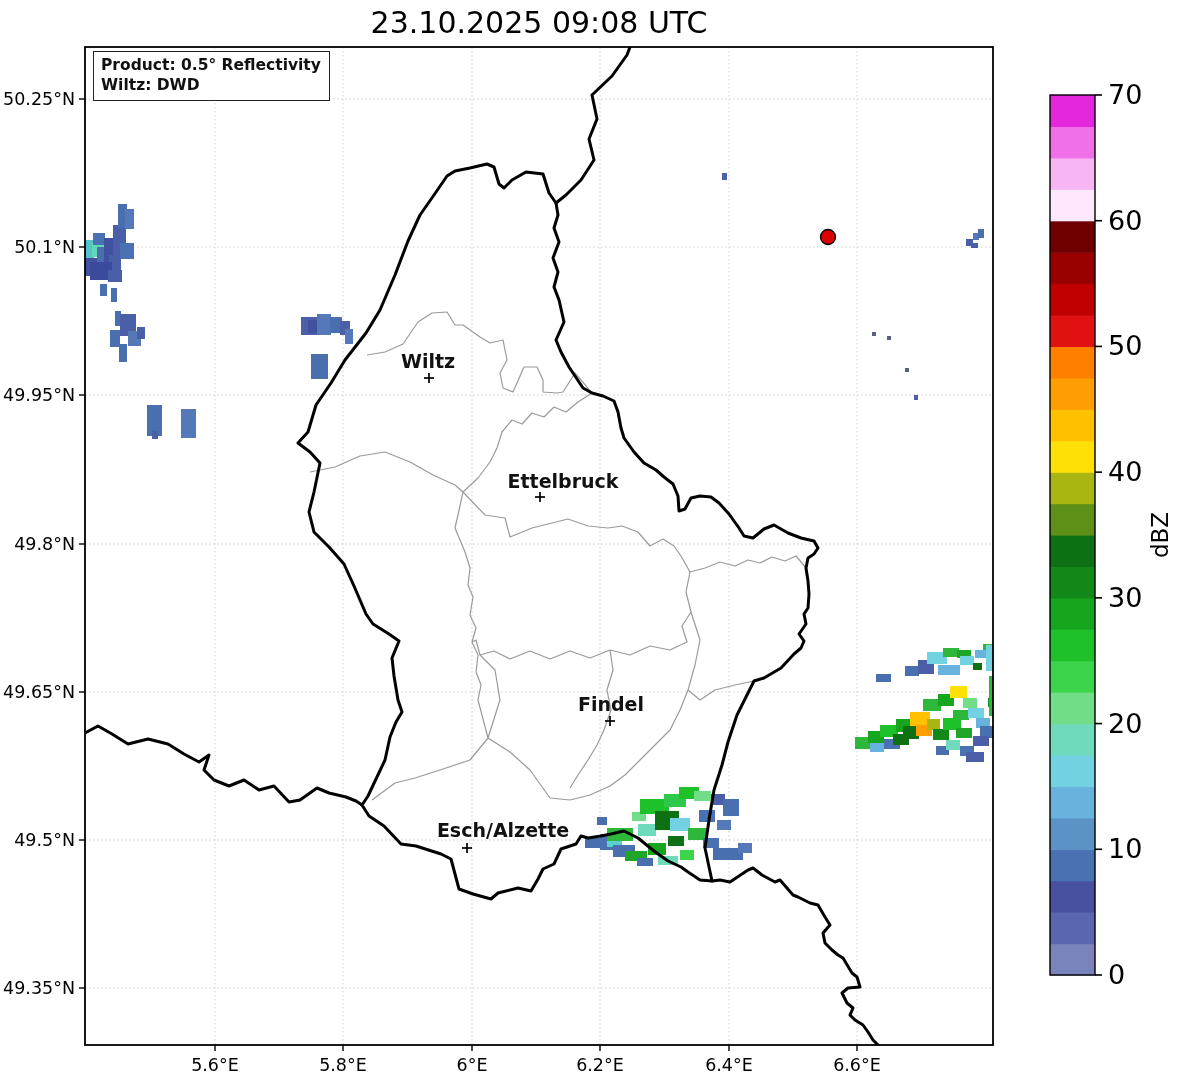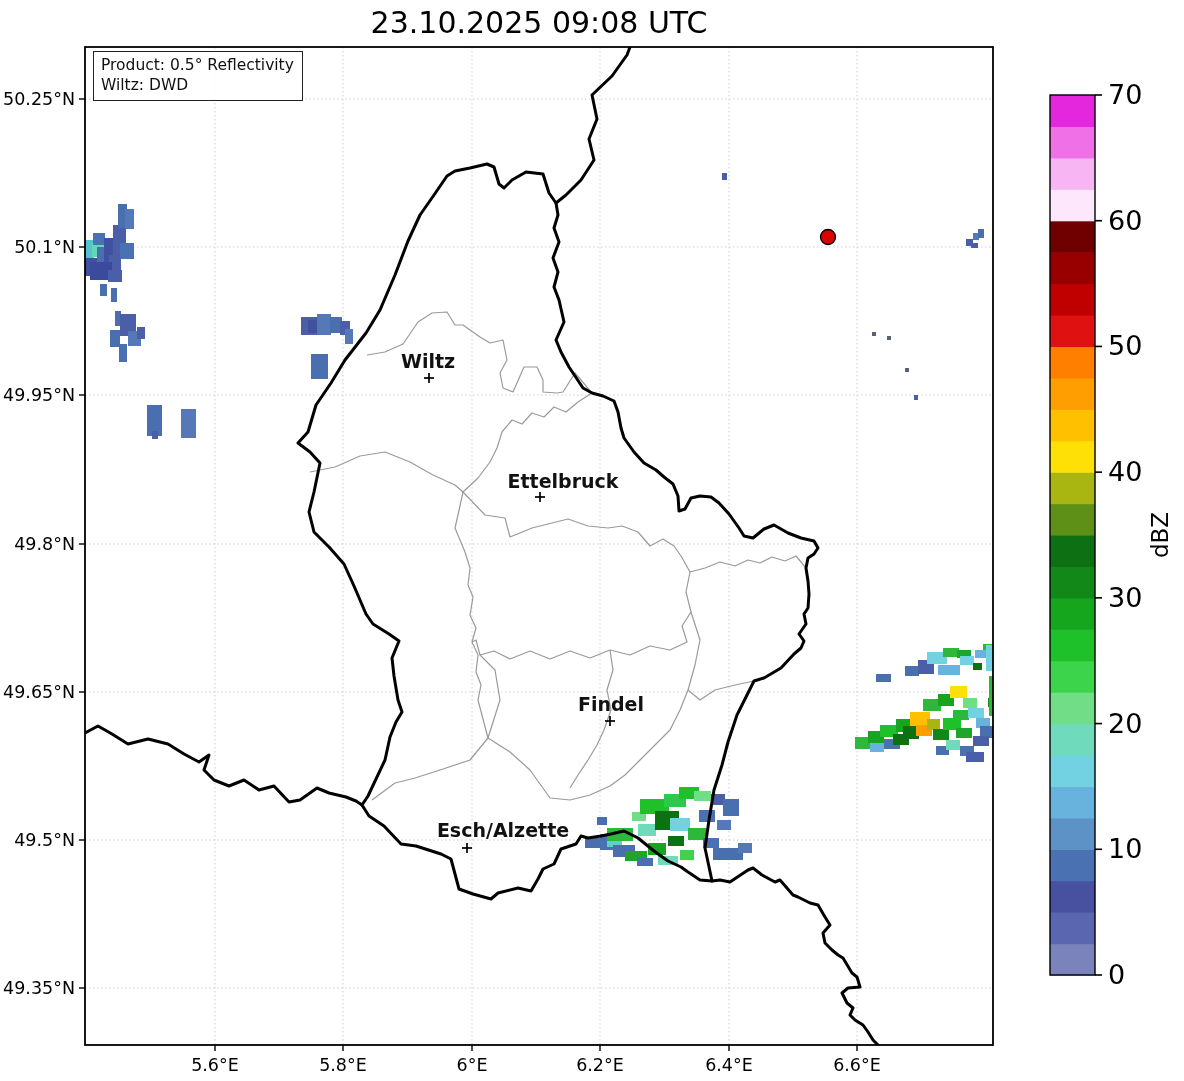--- a/index.html
+++ b/index.html
@@ -1,21 +1,21 @@
 <!DOCTYPE html>
 <html><head>
 <meta charset="utf-8">
 <style>
   html,body{margin:0;padding:0;background:#ffffff;}
   #fig{position:relative;width:1184px;height:1081px;background:#ffffff;
        font-family:"DejaVu Sans",sans-serif;overflow:hidden;padding-left:23px;}
   #map-svg{position:absolute;left:0;top:0;}
   #info-box{position:absolute;left:93px;top:51px;background:rgba(255,255,255,.92);
       border:1px solid #222;padding:3px 8px 4px 7px;font-size:15.5px;line-height:1.32;color:#111;}
-  #info-box div{white-space:nowrap;}
+  #info-box div{white-space:nowrap;font-weight:bold;}
   .svgtext{font-family:"DejaVu Sans",sans-serif;}
 </style>
 </head>
 <body>
 
 <div id="fig">
 
   <svg id="map-svg" width="1184" height="1081">
     <defs>
       <clipPath id="mapclip">

